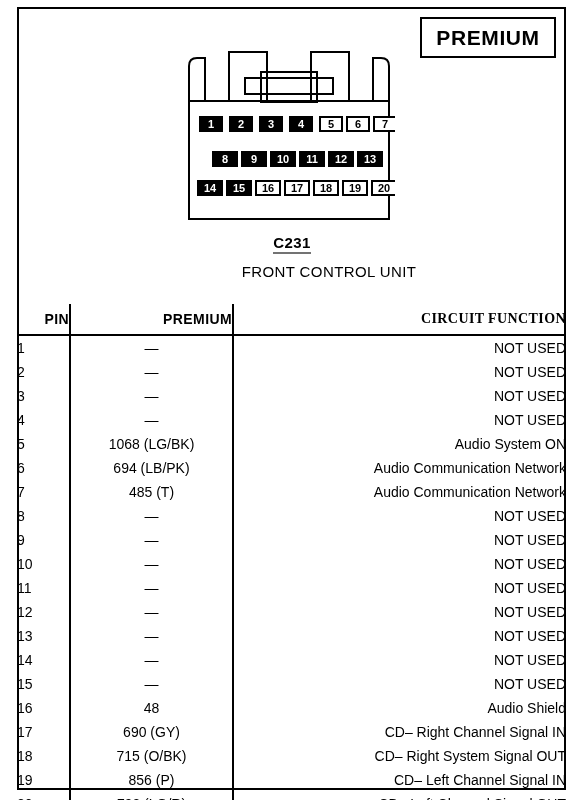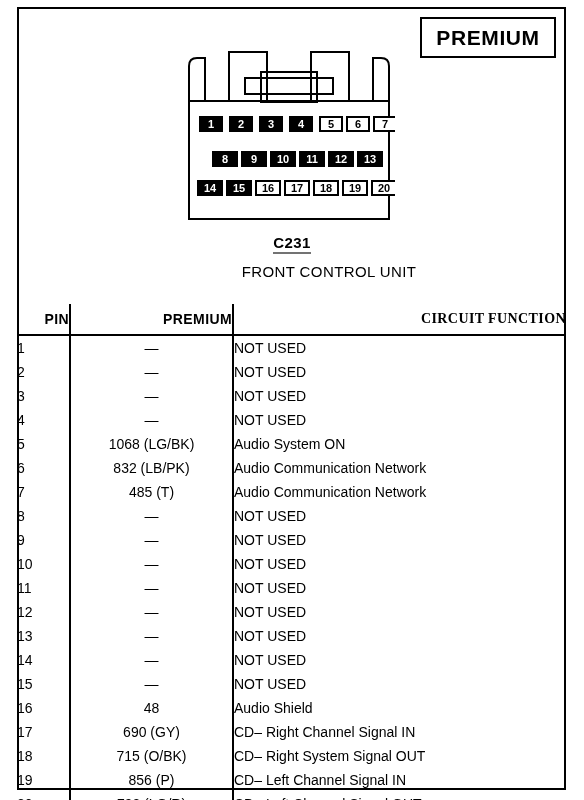--- a/index.html
+++ b/index.html
@@ -140,21 +140,21 @@
   .pin-table tbody td.last { border-right: 0; }
 
   .cell-pin {
     text-align: left;
     padding-left: 15px;
   }
   .cell-circuit {
     text-align: center;
   }
   .cell-function {
-    text-align: left;
+    text-align: right;
     padding-left: 58px;
   }
 </style>
 </head>
 <body>
 
 <div id="page">
 
   <div class="page-frame"></div>
 
@@ -275,21 +275,21 @@
           <td class="cell-circuit">—</td>
           <td class="cell-function last">NOT USED</td>
         </tr>
         <tr>
           <td class="cell-pin">5</td>
           <td class="cell-circuit">1068 (LG/BK)</td>
           <td class="cell-function last">Audio  System ON</td>
         </tr>
         <tr>
           <td class="cell-pin">6</td>
-          <td class="cell-circuit">832 (LB/PK)</td>
+          <td class="cell-circuit">694 (LB/PK)</td>
           <td class="cell-function last">Audio Communication Network</td>
         </tr>
         <tr>
           <td class="cell-pin">7</td>
           <td class="cell-circuit">485 (T)</td>
           <td class="cell-function last">Audio Communication Network</td>
         </tr>
         <tr>
           <td class="cell-pin">8</td>
           <td class="cell-circuit">—</td>

